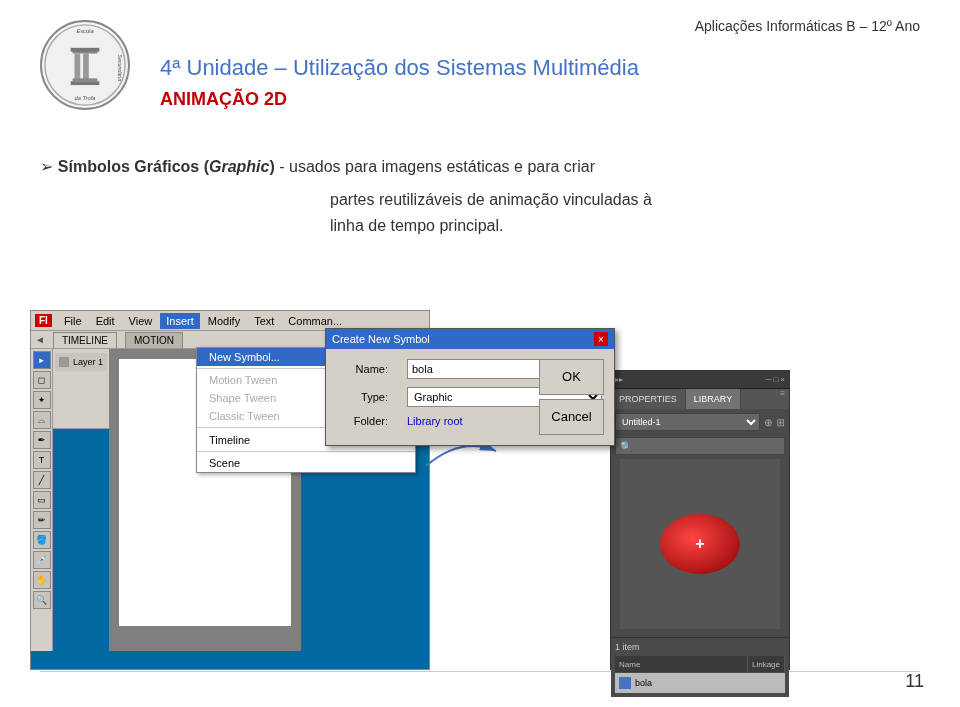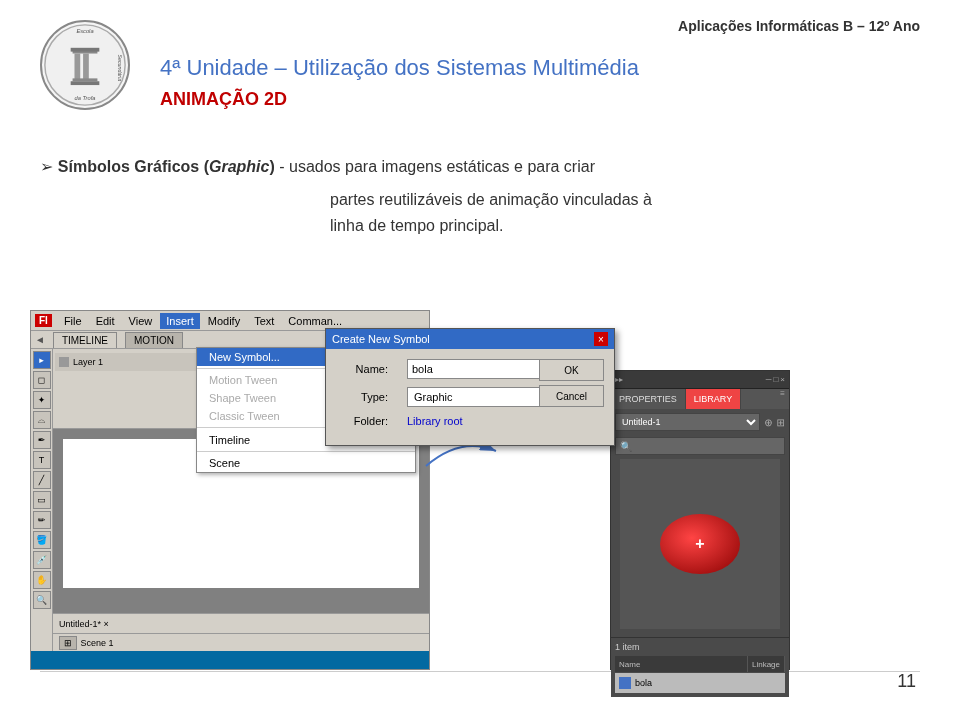--- a/index.html
+++ b/index.html
@@ -11,21 +11,21 @@
       position: relative;
       overflow: hidden;
     }
 
     
     .header-right {
       position: absolute;
       top: 18px;
       right: 40px;
       font-size: 14px;
-      font-weight: bold;
+      font-weight: normal;
       color: #333;
     }
 
     
     .logo-area {
       position: absolute;
       top: 20px;
       left: 40px;
       width: 100px;
       height: 100px;
@@ -200,21 +200,21 @@
     }
 
     .tool-icon.active {
       background: #316AC5;
       color: white;
     }
 
     .main-area {
       flex: 1;
       display: flex;
-      flex-direction: column;
+      flex-direction: row;
     }
 
     .timeline-area {
       height: 80px;
       background: #d4d0c8;
       border-bottom: 1px solid #999;
       padding: 2px;
     }
 
     .timeline-header {
@@ -383,24 +383,24 @@
       padding: 0 2px;
     }
 
     .dialog-link {
       color: #0000CC;
       font-size: 11px;
     }
 
     .dialog-btn {
       width: 65px;
-      height: 22px;
+      height: 36px;
       background: #d4d0c8;
       border: 1px solid #888;
-      font-size: 10px;
+      font-size: 13px;
       cursor: pointer;
       text-align: center;
       line-height: 22px;
     }
 
     .dialog-buttons {
       position: absolute;
       top: 30px;
       right: 10px;
       display: flex;
@@ -440,21 +440,21 @@
       font-size: 9px;
       padding: 0 8px;
       color: #ddd;
       display: flex;
       align-items: center;
       cursor: pointer;
       border-right: 1px solid #444;
     }
 
     .props-tab.active {
-      background: #ef4444;
+      background: #737373;
       color: white;
     }
 
     .props-content {
       padding: 4px;
     }
 
     .props-select-row {
       display: flex;
       align-items: center;
@@ -571,21 +571,21 @@
       position: absolute;
       top: 120px;
       left: 390px;
       z-index: 15;
     }
 
     
     .page-number {
       position: absolute;
       bottom: 15px;
-      right: 44px;
+      right: 36px;
       font-size: 18px;
       color: #333;
     }
 
     .divider-line {
       position: absolute;
       bottom: 35px;
       left: 40px;
       right: 40px;
       height: 1px;

